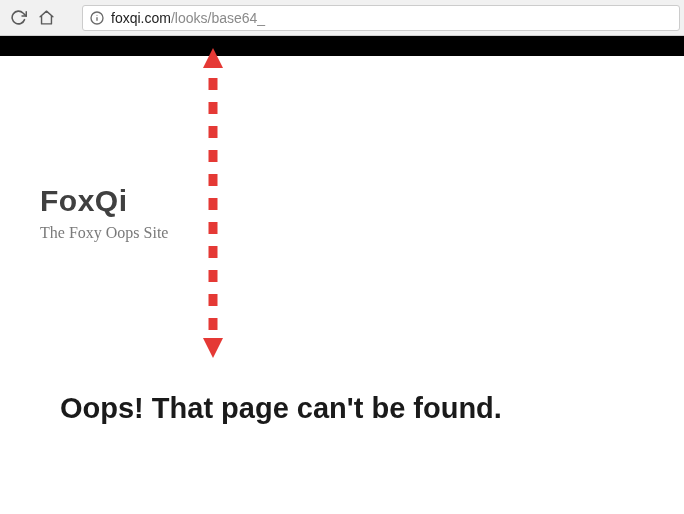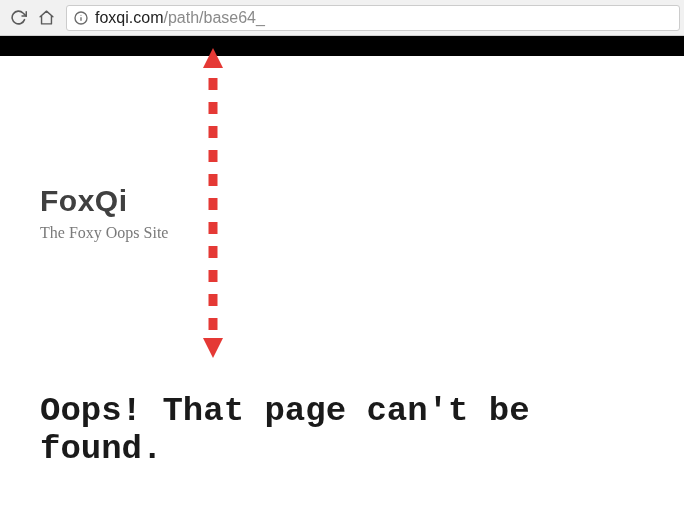--- a/index.html
+++ b/index.html
@@ -31,23 +31,23 @@
     }
     .addr-bar {
       flex: 1;
       background: #fff;
       border: 1px solid #ccc;
       border-radius: 3px;
       height: 26px;
       display: flex;
       align-items: center;
       padding: 0 6px;
-      margin-left: 6px;
+      margin-left: 22px;
       font-family: Arial, sans-serif;
-      font-size: 16px;
+      font-size: 14px;
       color: #333;
     }
     .addr-bar .info-icon {
       width: 16px;
       height: 16px;
       margin-right: 6px;
       color: #6b6b6b;
       flex-shrink: 0;
     }
     .addr-domain { color: #222; }
@@ -70,25 +70,26 @@
       color: #404040;
       letter-spacing: 0.5px;
     }
     .site-tagline {
       font-family: Georgia, serif;
       font-size: 16px;
       color: #7a7a7a;
       margin-top: 6px;
     }
     .error-heading {
-      font-family: Liberation Mono, monospace;
+      font-family: Liberation Sans, sans-serif;
       font-weight: 800;
-      font-size: 34px;
+      font-size: 29px;
       color: #1a1a1a;
       margin-top: 150px;
+      margin-left: 20px;
     }
     .error-body {
       font-family: Georgia, serif;
       font-size: 18px;
       color: #222;
       margin-top: 58px;
     }
     .annotation-arrow {
       position: absolute;
       left: 201px;
@@ -112,21 +113,21 @@
       <path d="M5 10 V21 H19 V10"></path>
     </svg>
   </div>
   <div class="addr-bar">
     <svg class="info-icon" viewBox="0 0 24 24" fill="none" stroke="currentColor" stroke-width="2">
       <circle cx="12" cy="12" r="9"></circle>
       <line x1="12" y1="11" x2="12" y2="16"></line>
       <circle cx="12" cy="8" r="0.8" fill="currentColor" stroke="none"></circle>
     </svg>
     <span class="addr-domain">foxqi.com</span>
-      <span class="addr-path">/path/base64_</span>
+      <span class="addr-path">/looks/base64_</span>
   </div>
 </div>
 
 <div class="black-strip"></div>
 
 <div class="content">
   <div class="site-header">
     <h1 class="site-title">FoxQi</h1>
     <p class="site-tagline">The Foxy Oops Site</p>
   </div>

